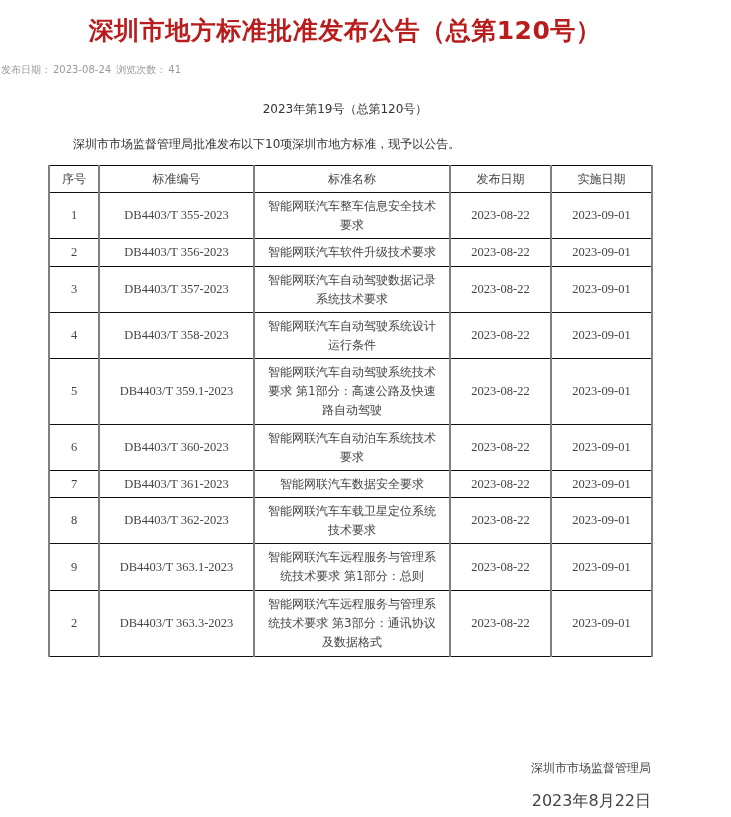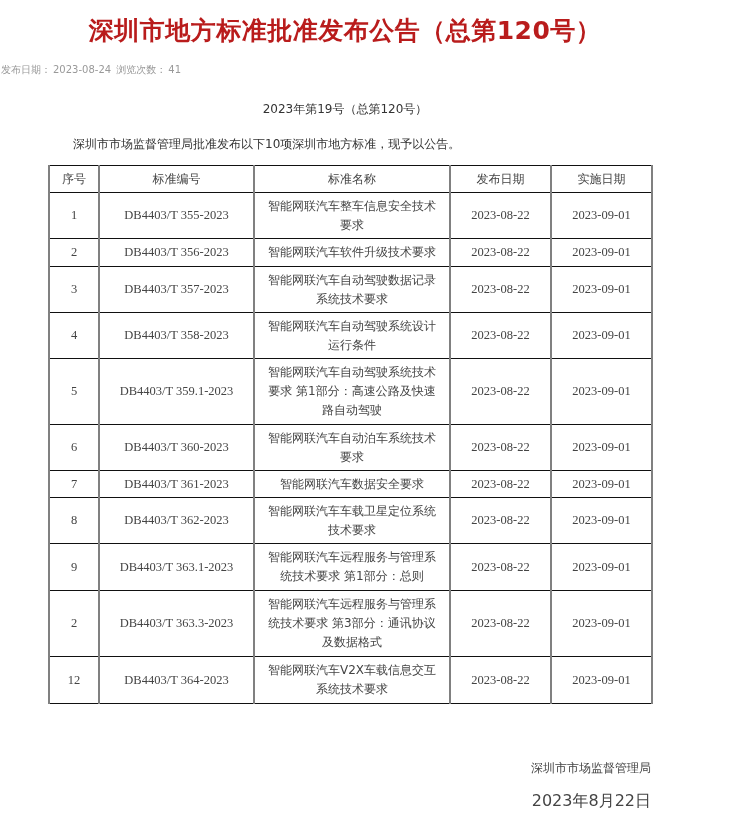--- a/index.html
+++ b/index.html
@@ -152,24 +152,17 @@
       <td>2023-08-22</td>
       <td>2023-09-01</td>
     </tr>
     <tr style="height:66px">
       <td>2</td>
       <td>DB4403/T 363.3-2023</td>
       <td class="name">智能网联汽车远程服务与管理系统技术要求 第3部分：通讯协议及数据格式</td>
       <td>2023-08-22</td>
       <td>2023-09-01</td>
     </tr>
-    <tr style="height:47px">
-      <td>12</td>
-      <td>DB4403/T 364-2023</td>
-      <td class="name">智能网联汽车V2X车载信息交互系统技术要求</td>
-      <td>2023-08-22</td>
-      <td>2023-09-01</td>
-    </tr>
   </tbody>
 </table>
 
 <div class="signer">深圳市市场监督管理局</div>
 <div class="sign-date">2023年8月22日</div>
 
 </body></html>

